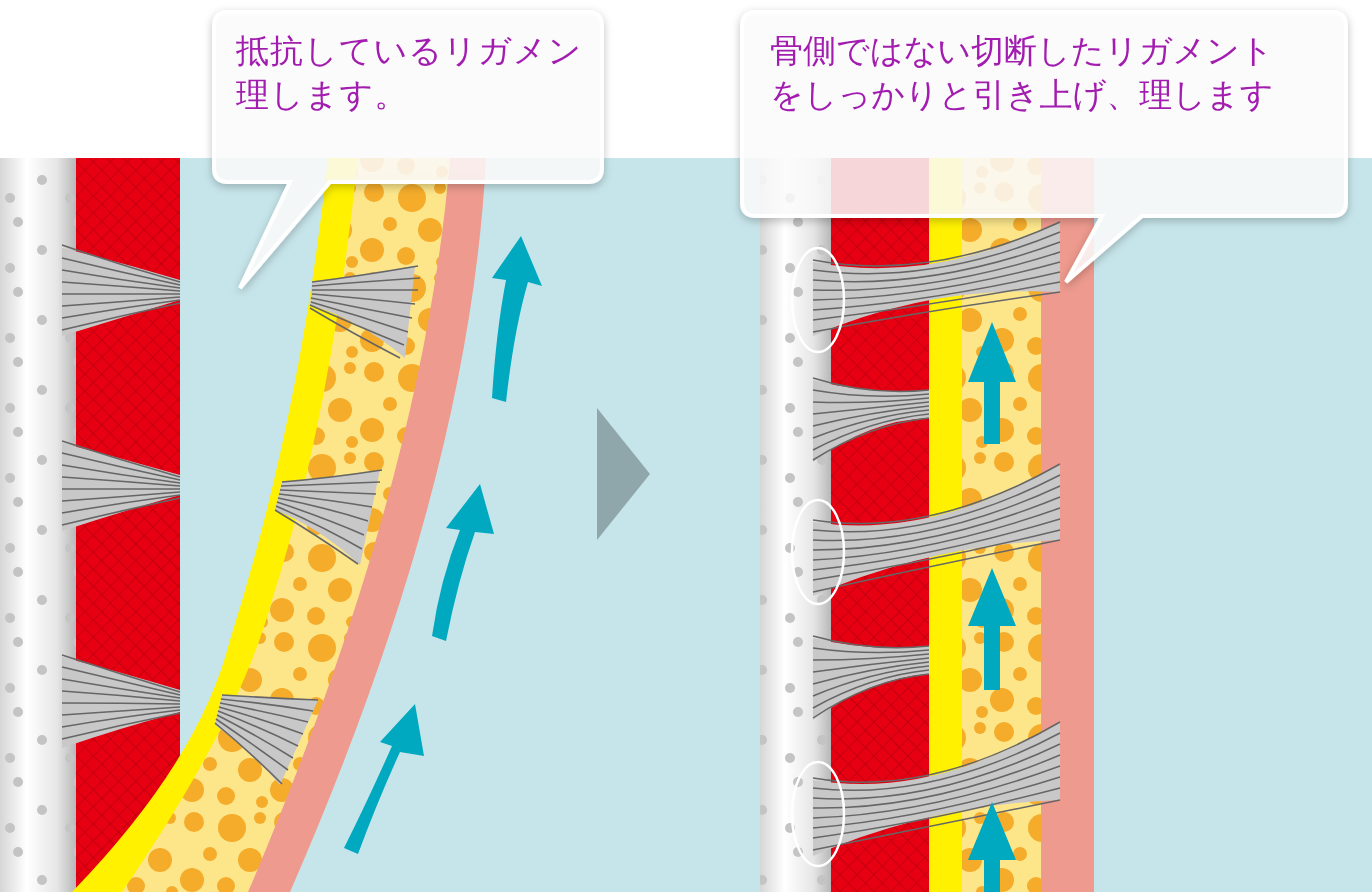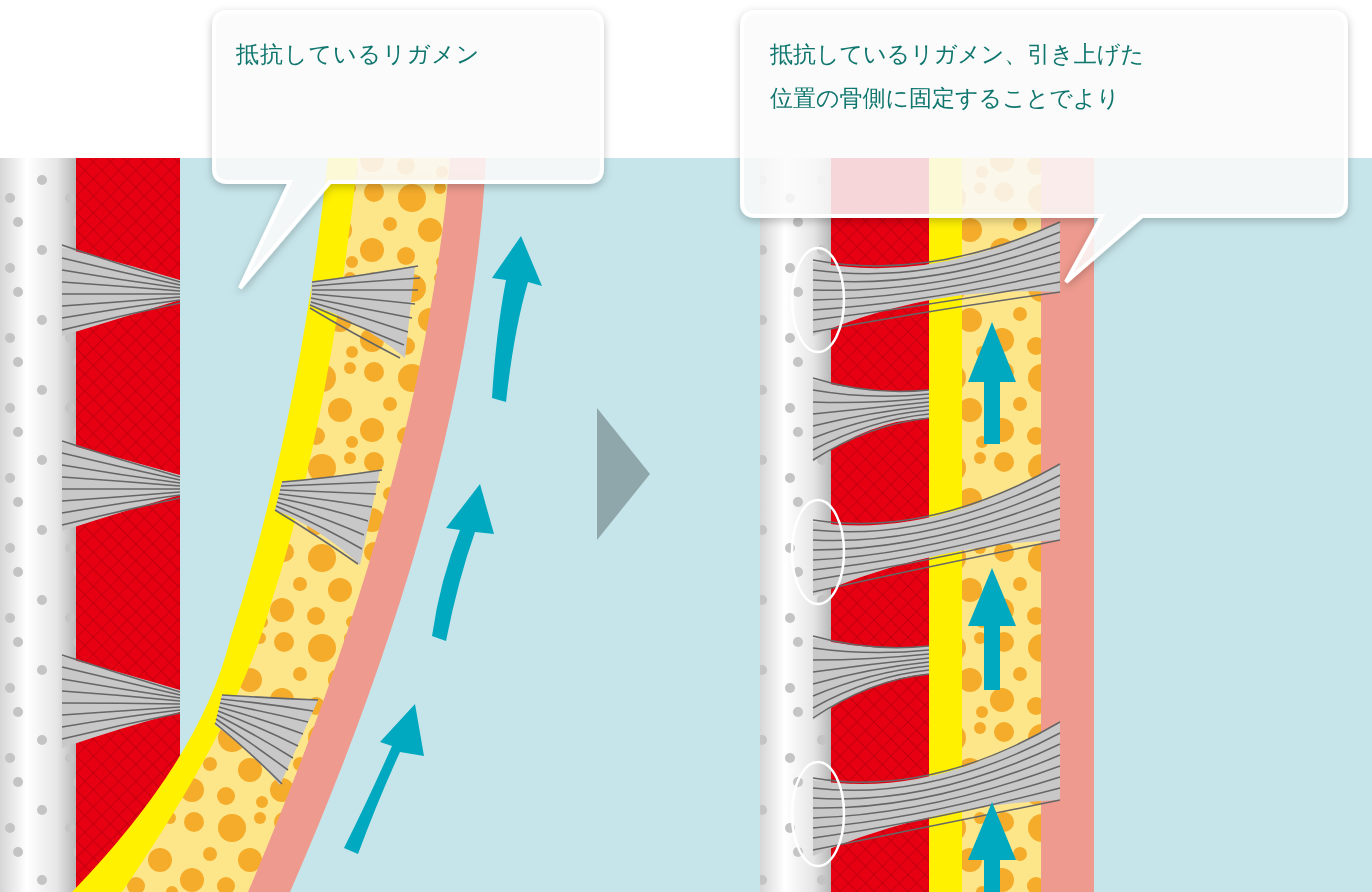--- a/index.html
+++ b/index.html
@@ -1,22 +1,22 @@
 <!DOCTYPE html>
 <html><head>
 <meta charset="utf-8">
 <style>
   html, body { margin: 0; padding: 0; background: #ffffff; }
   body { width: 1372px; height: 892px; position: relative; overflow: hidden;
          font-family: "DejaVu Sans", "Liberation Sans", sans-serif; }
   #scene { position: absolute; left: 0; top: 0; width: 1372px; height: 892px; }
   .bubble-text {
-    position: absolute; color: #0f766e; font-size: 23px; line-height: 44px;
+    position: absolute; color: #a21caf; font-size: 33px; line-height: 44px;
     letter-spacing: 1px; white-space: nowrap;
-    font-family: Liberation Sans, sans-serif;
+    font-family: Liberation Mono, monospace;
   }
   #bubble-left-text { left: 236px; top: 32px; }
   #bubble-right-text { left: 770px; top: 32px; letter-spacing: 0px; }
 </style>
 </head>
 <body>
 
 <svg id="scene" width="1372" height="892" viewBox="0 0 1372 892" xmlns="http://www.w3.org/2000/svg">
   <defs>
     <linearGradient id="boneGrad" x1="0" x2="1" y1="0" y2="0">
@@ -250,18 +250,19 @@
   <g filter="url(#shadow)">
     <path d="M228 12 L588 12 Q602 12 602 26 L602 168 Q602 182 588 182 L330 182 L240 288 L290 182 L228 182 Q214 182 214 168 L214 26 Q214 12 228 12 Z" fill="#ffffff" fill-opacity="0.82" stroke="#ffffff" stroke-width="4"></path>
   </g>
   <g filter="url(#shadow)">
     <path d="M756 12 L1332 12 Q1346 12 1346 26 L1346 202 Q1346 216 1332 216 L1142 216 L1066 282 L1102 216 L756 216 Q742 216 742 202 L742 26 Q742 12 756 12 Z" fill="#ffffff" fill-opacity="0.82" stroke="#ffffff" stroke-width="4"></path>
   </g>
 </svg>
 
 <div id="bubble-left-text" class="bubble-text">
   <div>抵抗しているリガメン</div>
+  <div>理します。</div>
 </div>
 
 <div id="bubble-right-text" class="bubble-text">
-  <div>抵抗しているリガメン、引き上げた</div>
-  <div>位置の骨側に固定することでより</div>
+  <div>骨側ではない切断したリガメント</div>
+  <div>をしっかりと引き上げ、理します</div>
 </div>
 
 </body></html>

